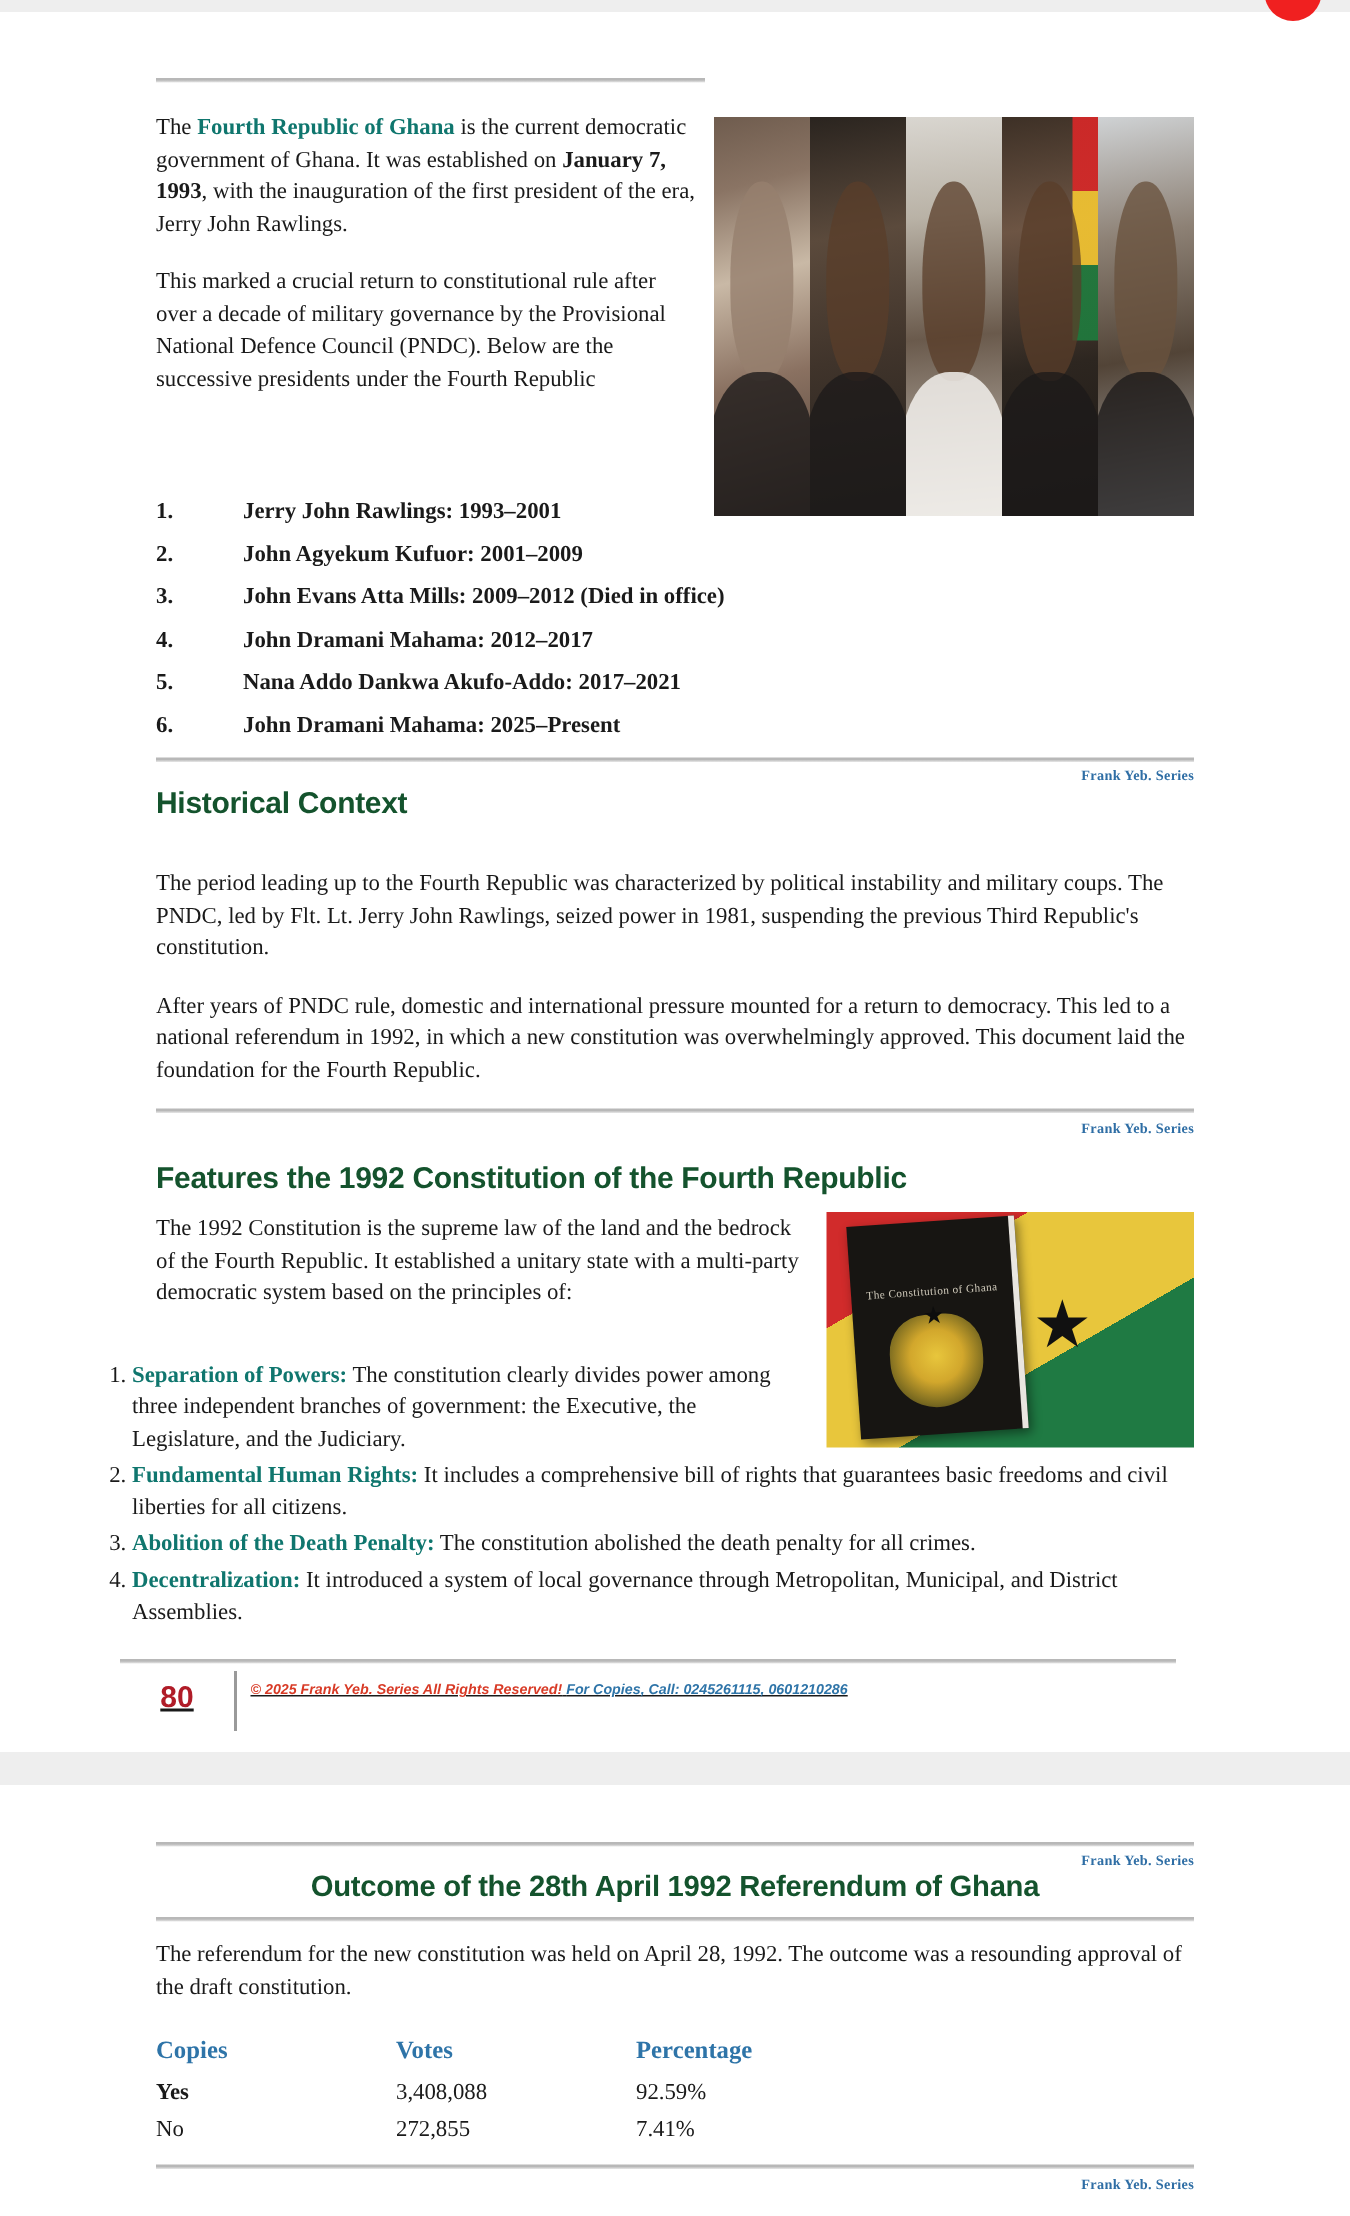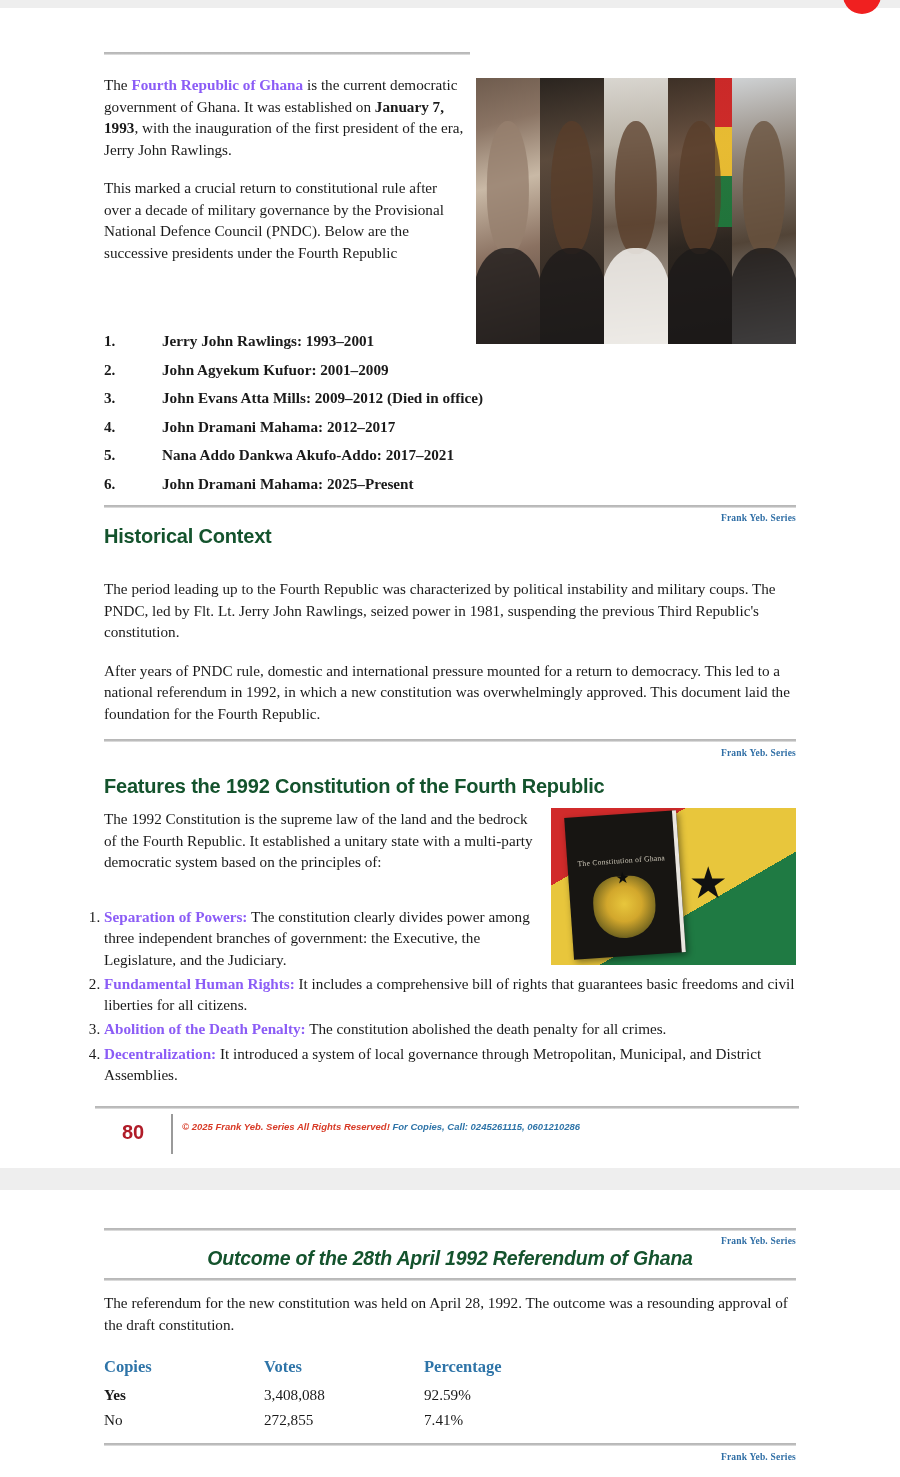--- a/index.html
+++ b/index.html
@@ -70,30 +70,30 @@
   }
 
   
   .heading {
     font-family: "Liberation Sans", sans-serif;
     font-weight: bold;
     color: #14532d;
     font-size: 20px;
     letter-spacing: -.2px;
   }
-  .heading-center { text-align: center; font-size: 19.5px; font-style: italic; }
+  .heading-center { text-align: center; font-size: 19.5px; }
 
   
   p.body {
     margin: 0;
     font-size: 15.2px;
     line-height: 1.42;
     text-align: left;
   }
-  .accent-blue { color: #8b5cf6; font-weight: bold; }
+  .accent-blue { color: #0f766e; font-weight: bold; }
   .bold { font-weight: bold; }
 
   
   .intro-wrap { position: relative; }
   .intro-text { width: 362px; }
   .intro-para + .intro-para { margin-top: 17px; }
 
   .montage {
     position: absolute;
     top: 4px; left: 372px;
@@ -200,21 +200,21 @@
   
   ol.feat-list {
     margin: 0; padding: 0 0 0 29px;
     font-size: 15.2px;
     line-height: 1.4;
   }
   ol.feat-list li { margin-bottom: 3px; }
   ol.feat-list li.narrow { width: 430px; }
 
   
-  .footer-wrap { position: absolute; left: 95px; width: 704px; }
+  .footer-wrap { position: absolute; left: 80px; width: 704px; text-decoration: underline; }
   .footer-rule {
     height: 3px;
     background: linear-gradient(to bottom,#b8b8b8 0%,#b8b8b8 45%,#e8e8e8 100%);
     width: 704px;
   }
   .footer-row {
     display: flex;
     align-items: flex-start;
     margin-top: 5px;
     height: 40px;
@@ -357,21 +357,21 @@
     <div class="const-img">
       <div class="const-flagstar">★</div>
       <div class="const-book">
         <div class="const-book-title">The Constitution of Ghana</div>
         <div class="const-crest"></div>
         <div class="const-star">★</div>
       </div>
     </div>
   </div>
 
-  <div class="content" style="top:898px; left:75px; width:725px;">
+  <div class="content" style="top:898px; left:59px; width:725px;">
     <ol class="feat-list">
       <li class="narrow"><span class="accent-blue">Separation of Powers:</span><span> The constitution clearly divides power among three independent branches of government: the Executive, the Legislature, and the Judiciary.</span></li>
       <li><span class="accent-blue">Fundamental Human Rights:</span><span> It includes a comprehensive bill of rights that guarantees basic freedoms and civil liberties for all citizens.</span></li>
       <li><span class="accent-blue">Abolition of the Death Penalty:</span><span> The constitution abolished the death penalty for all crimes.</span></li>
       <li><span class="accent-blue">Decentralization:</span><span> It introduced a system of local governance through Metropolitan, Municipal, and District Assemblies.</span></li>
     </ol>
   </div>
 
   <div class="footer-wrap" style="top:1098px;">
     <div class="footer-rule"></div>

